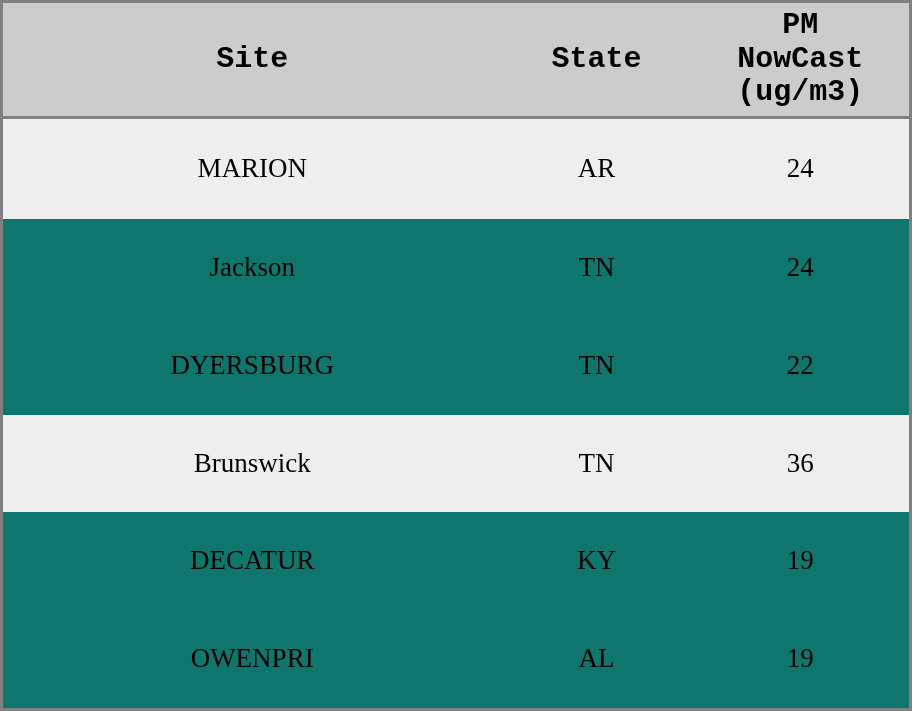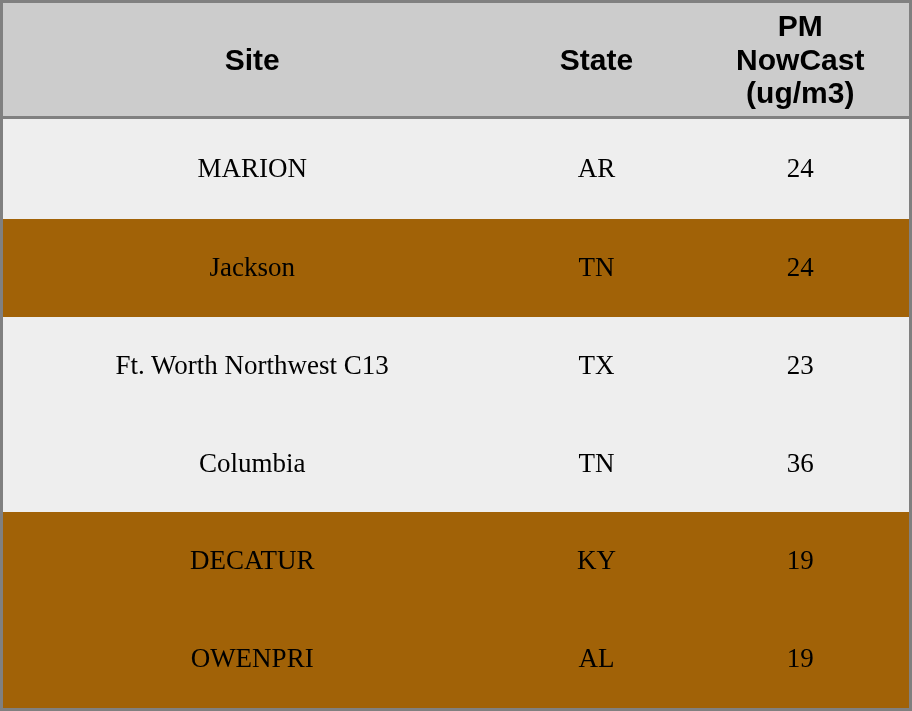--- a/index.html
+++ b/index.html
@@ -23,21 +23,21 @@
   table.data-table {
     width: 100%;
     height: 100%;
     border-collapse: collapse;
     table-layout: fixed;
   }
   table.data-table thead tr {
     background: #cccccc;
   }
   table.data-table thead th {
-    font-family: Liberation Sans, sans-serif;
+    font-family: Liberation Mono, monospace;
     font-weight: bold;
     font-size: 30px;
     color: #000000;
     text-align: center;
     vertical-align: middle;
     padding: 6px 4px;
     border-bottom: 3px solid #808080;
     line-height: 1.12;
     margin-top: 12px;
   }
@@ -50,21 +50,21 @@
     vertical-align: middle;
     padding: 4px;
     border: none;
     line-height: 1.1;
     margin-top: 40px;
   }
   table.data-table tbody tr.odd-row {
     background: #eeeeee;
   }
   table.data-table tbody tr.even-row {
-    background: #a16207;
+    background: #0f766e;
   }
   col.col-site   { width: 55%; }
   col.col-state  { width: 21%; }
   col.col-value  { width: 24%; }
 </style>
 </head>
 <body>
 
 <div class="table-frame">
   <table class="data-table">
@@ -88,27 +88,27 @@
       <tr class="odd-row">
         <td>MARION</td>
         <td>AR</td>
         <td>24</td>
       </tr>
       <tr class="even-row">
         <td>Jackson</td>
         <td>TN</td>
         <td>24</td>
       </tr>
-      <tr class="odd-row">
-        <td>Ft. Worth Northwest C13</td>
-        <td>TX</td>
-        <td>23</td>
+      <tr class="even-row">
+        <td>DYERSBURG</td>
+        <td>TN</td>
+        <td>22</td>
       </tr>
       <tr class="odd-row">
-        <td>Columbia</td>
+        <td>Brunswick</td>
         <td>TN</td>
         <td>36</td>
       </tr>
       <tr class="even-row">
         <td>DECATUR</td>
         <td>KY</td>
         <td>19</td>
       </tr>
       <tr class="even-row">
         <td>OWENPRI</td>

